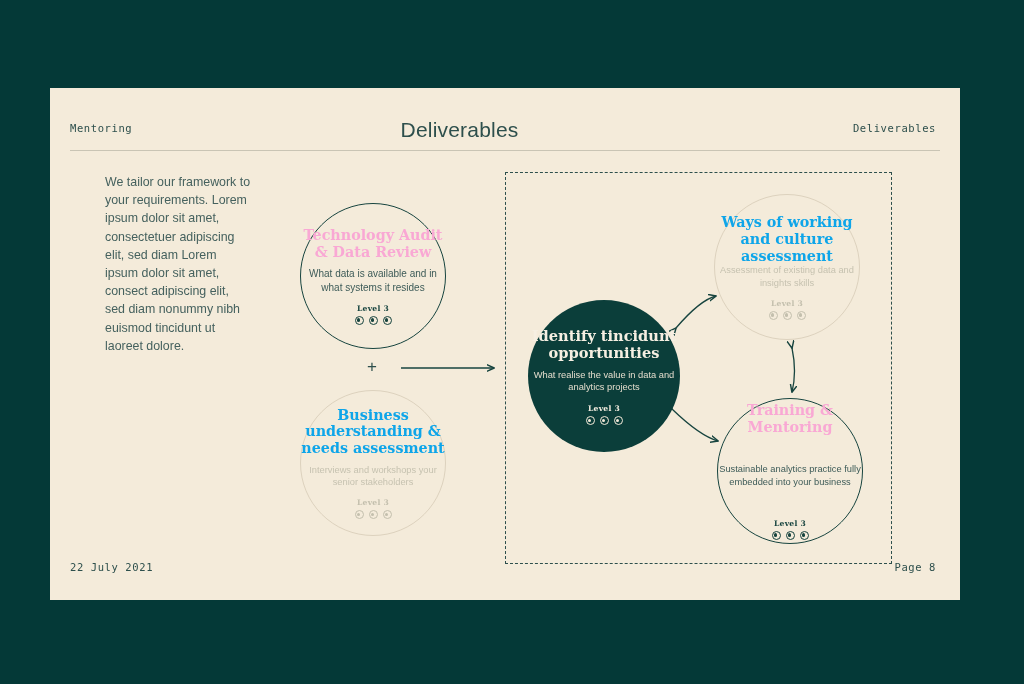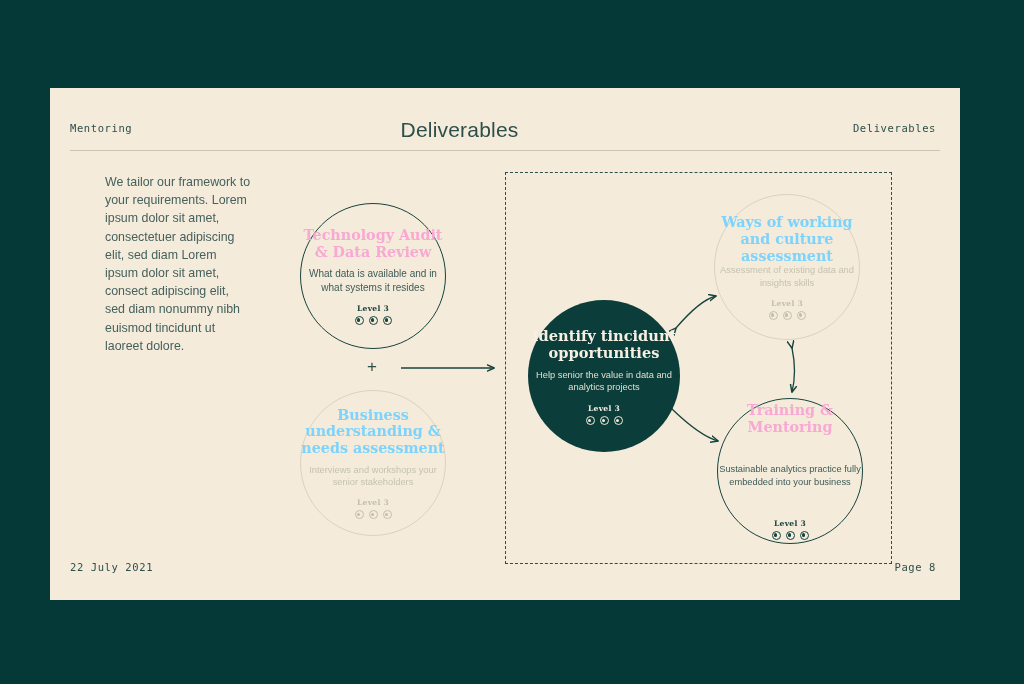--- a/index.html
+++ b/index.html
@@ -93,21 +93,21 @@
     border:1.4px solid #17443f;color:#16433e;background:transparent;
   }
   .circle.outline .c-title{color:#f9a8d4;}
   .circle.outline .c-sub{color:#3d5b58;}
   .circle.outline .c-level-label{color:#16433e;}
 
   
   .circle.muted{
     border:1.3px solid #ddd2be;color:#c3bfad;background:transparent;
   }
-  .circle.muted .c-title{color:#7dd3fc;}
+  .circle.muted .c-title{color:#0ea5e9;}
   .circle.muted .c-sub{color:#c6c2b0;}
   .circle.muted .c-level-label{color:#c3bfad;}
 
   
   .circle.solid{
     background:#0b3e3a;border:none;color:#f4ebda;
   }
   .circle.solid .c-title{color:#f6efe2;}
   .circle.solid .c-sub{color:#e4ddcd;}
   .circle.solid .c-level-label{color:#f6efe2;}
@@ -202,21 +202,21 @@
       <div class="dots">
         <span class="dot"></span>
         <span class="dot"></span>
         <span class="dot"></span>
       </div>
     </div>
   </div>
 
   <div class="circle solid" id="circle-identify">
     <div class="c-title">Identify tincidunt opportunities</div>
-    <div class="c-sub">Help senior the value in data and analytics projects</div>
+    <div class="c-sub">What realise the value in data and analytics projects</div>
     <div class="c-level">
       <div class="c-level-label">Level 3</div>
       <div class="dots">
         <span class="dot"></span>
         <span class="dot"></span>
         <span class="dot"></span>
       </div>
     </div>
   </div>
 

